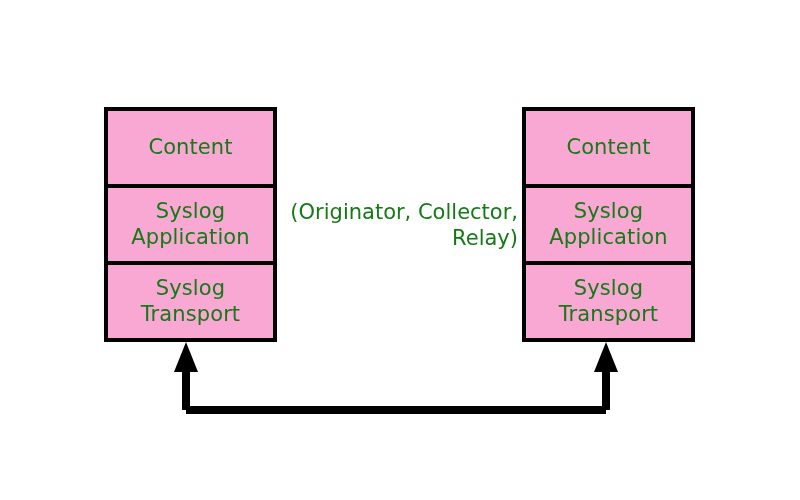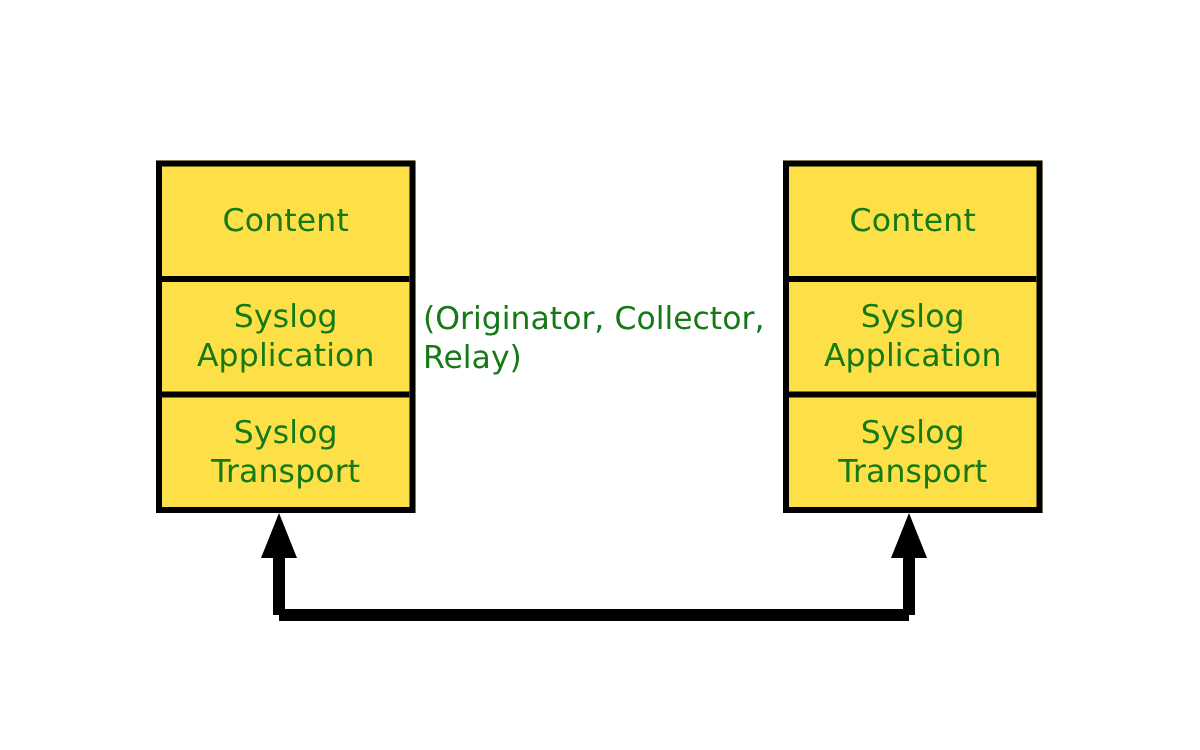--- a/index.html
+++ b/index.html
@@ -17,21 +17,21 @@
   }
 
   
   .stack {
     position: absolute;
     top: 107px;
     width: 173px;
     height: 235px;
     border: 4px solid #000000;
     box-sizing: border-box;
-    background: #fde047;
+    background: #f9a8d4;
     display: flex;
     flex-direction: column;
   }
   #stack-left  { left: 104px; }
   #stack-right { left: 522px; }
 
   .layer {
     box-sizing: border-box;
     display: flex;
     align-items: center;
@@ -45,21 +45,21 @@
   }
   .layer-content   { height: 73px; }
   .layer-app       { height: 81px; border-top: 4px solid #000000; border-bottom: 4px solid #000000; }
   .layer-transport { flex: 1; }
 
   
   .center-note {
     position: absolute;
     left: 282px;
     width: 236px;
-    text-align: left;
+    text-align: right;
     color: #157a15;
     font-size: 21px;
     line-height: 1.25;
     white-space: pre-line;
   }
   #note-app       { top: 199px; }
   #note-transport { top: 274px; }
 
   
   #connector {

